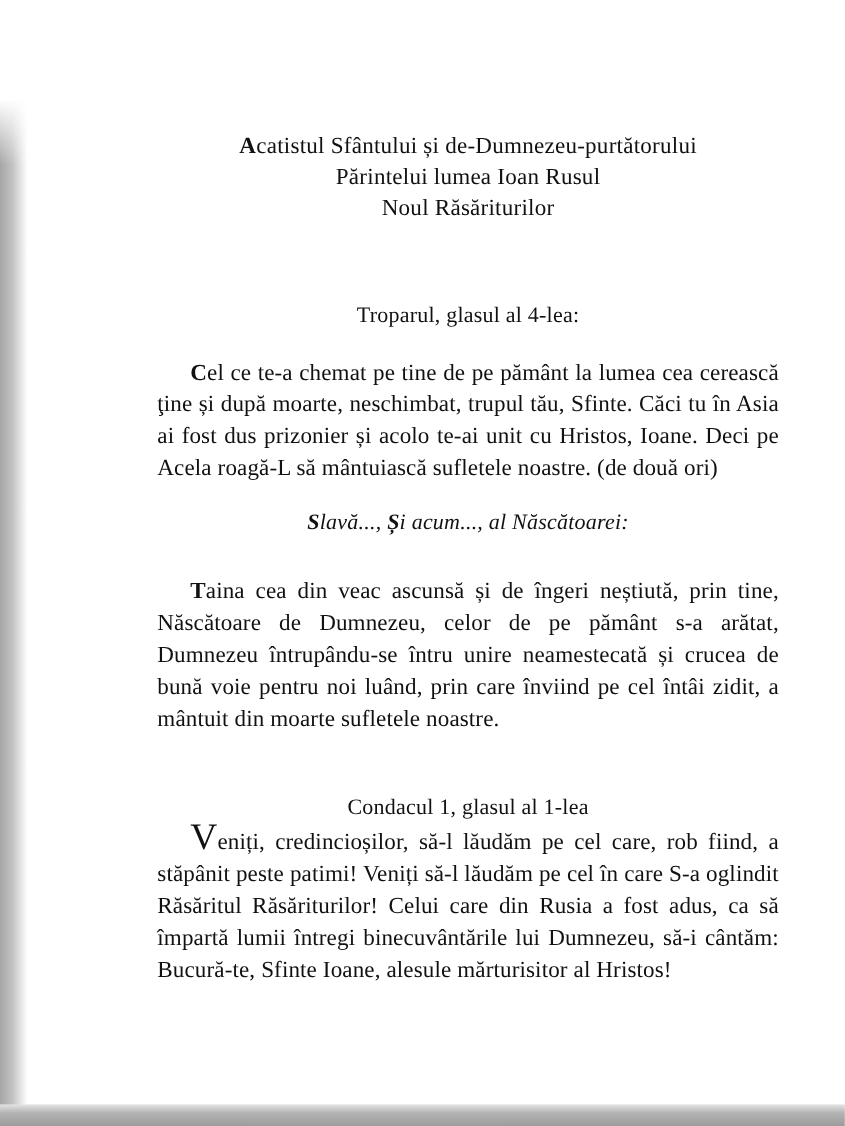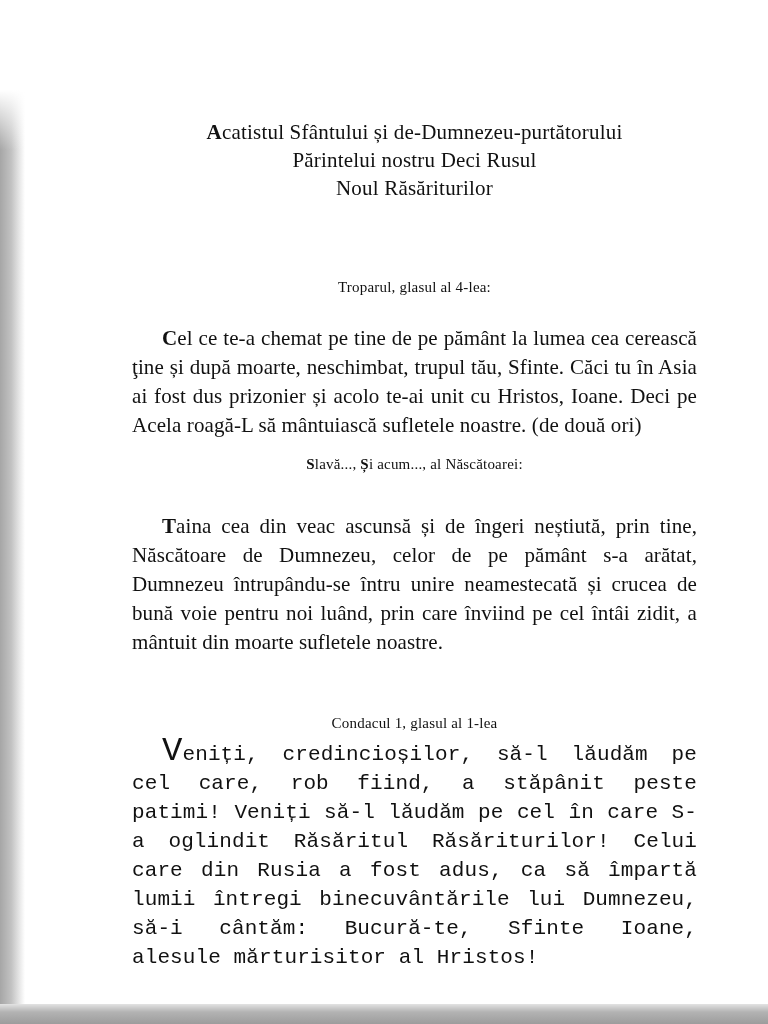--- a/index.html
+++ b/index.html
@@ -21,75 +21,75 @@
   .edge-left-fade {
     position: absolute; left: 0; top: 90px; width: 25px; height: 60px;
     background: linear-gradient(to bottom, #ffffff 0%, rgba(255,255,255,0) 100%);
   }
   .edge-bottom {
     position: absolute; left: 0; bottom: 0; width: 768px; height: 20px;
     background: linear-gradient(to bottom, #e3e3e3 0%, #b3b3b3 40%, #9c9c9c 100%);
   }
 
   .content {
-    position: absolute; left: 1px; top: 0; width: 748px;
+    position: absolute; left: 12px; top: 0; width: 748px;
     padding: 118px 52px 0 131px;
   }
 
   .title {
     text-align: center;
     font-size: 21px;
     font-weight: normal;
     line-height: 28px;
     letter-spacing: 0.2px;
   }
   .title .line { display: block; }
 
   .center-line {
     text-align: center;
-    font-size: 15px;
+    font-size: 20px;
     line-height: 28px;
     letter-spacing: 0.2px;
   }
   .h-troparul  { margin-top: 71px; }
-  .h-slava     { margin-top: 10px; }
+  .h-slava     { margin-top: 21px; font-style: italic; }
   .h-condacul  { margin-top: 52px; }
   .h-podobie   { margin-top: 20px; }
 
   .para {
     font-size: 21px;
     line-height: 29px;
     text-align: justify;
     text-indent: 30px;
     letter-spacing: 0.1px;
   }
   .para1 { margin-top: 23px; }
   .para2 { margin-top: 34px; }
-  .para3 { margin-top: 3px; font-family: Liberation Mono, monospace; }
+  .para3 { margin-top: 3px; }
 
   .lead-bold { font-weight: bold; }
   .lead-large {
     font-size: 34px;
     line-height: 10px;
   }
 </style>
 </head>
 <body>
 
 <div class="scan-page">
 
   <div class="edge-left"></div>
   <div class="edge-left-fade"></div>
   <div class="edge-bottom"></div>
 
   <div class="content">
 
     <h1 class="title">
       <span class="line"><span class="lead-bold">A</span><span>catistul Sfântului și de-Dumnezeu-purtătorului</span></span>
-      <span class="line">Părintelui nostru Deci Rusul</span>
+      <span class="line">Părintelui lumea Ioan Rusul</span>
       <span class="line">Noul Răsăriturilor</span>
     </h1>
 
     <div class="center-line h-troparul">Troparul, glasul al 4-lea:</div>
 
     <p class="para para1"><span class="lead-bold">C</span><span>el ce te-a chemat pe tine de pe pământ la lumea cea cerească ţine și după moarte, neschimbat, trupul tău, Sfinte. Căci tu în Asia ai fost dus prizonier și acolo te-ai unit cu Hristos, Ioane. Deci pe Acela roagă-L să mântuiască sufletele noastre. (de două ori)</span></p>
 
     <div class="center-line h-slava"><span class="lead-bold">S</span><span>lavă..., </span><span class="lead-bold">Ș</span><span>i acum..., al Născătoarei:</span></div>
 
     <p class="para para2"><span class="lead-bold">T</span><span>aina cea din veac ascunsă și de îngeri neștiută, prin tine, Născătoare de Dumnezeu, celor de pe pământ s-a arătat, Dumnezeu întrupându-se întru unire neamestecată și crucea de bună voie pentru noi luând, prin care înviind pe cel întâi zidit, a mântuit din moarte sufletele noastre.</span></p>

